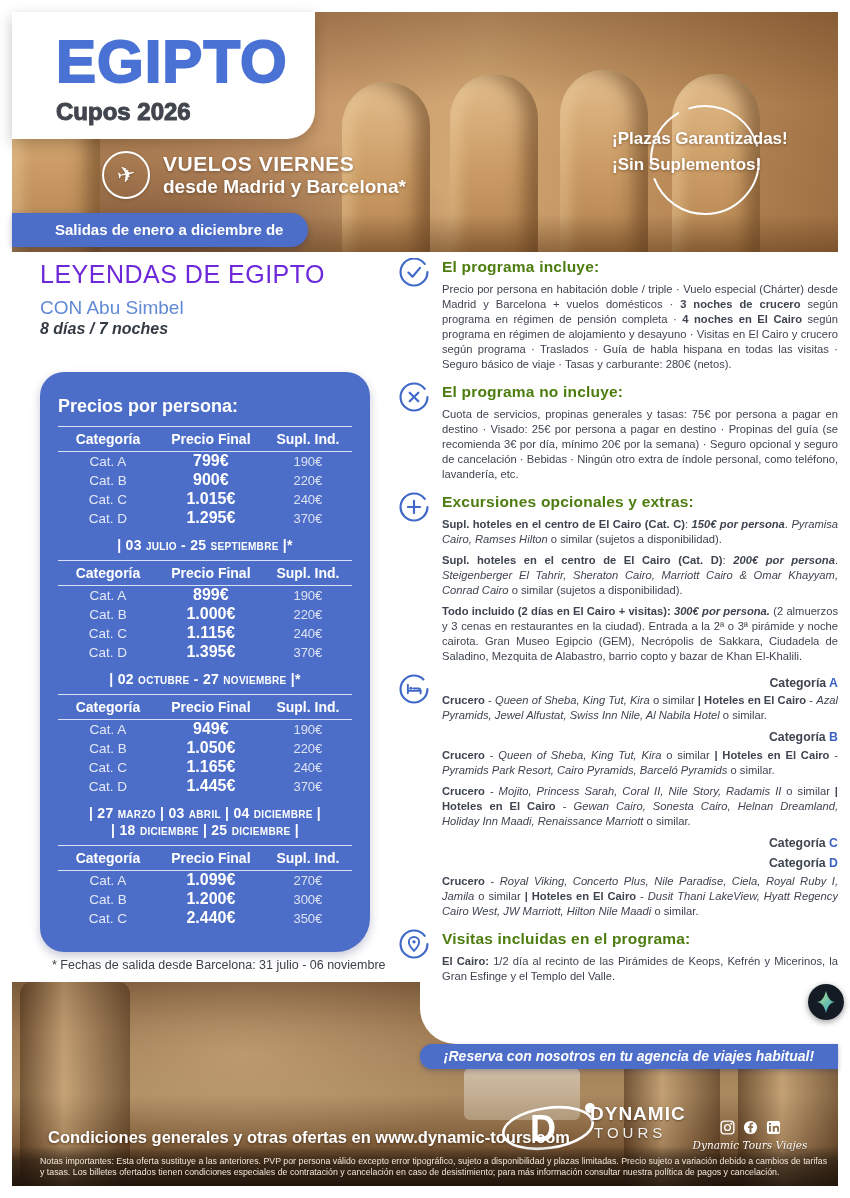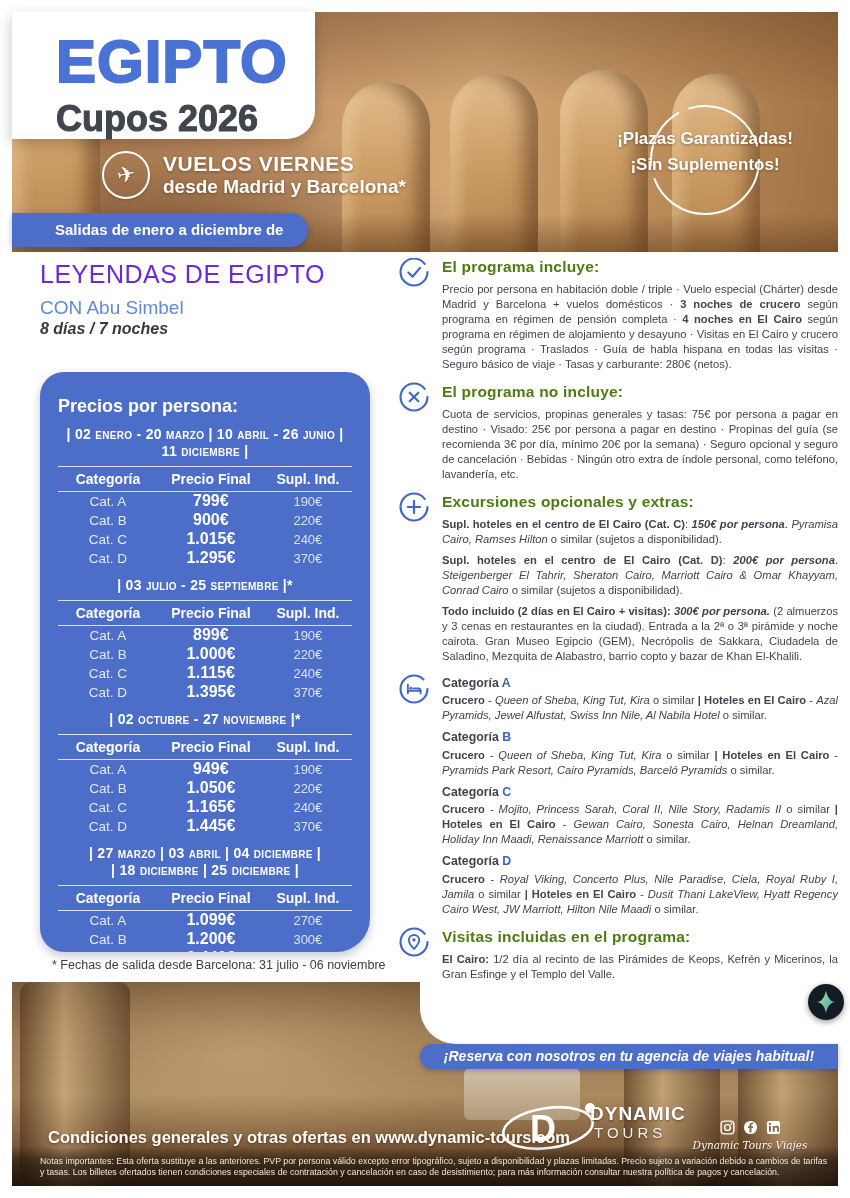--- a/index.html
+++ b/index.html
@@ -24,25 +24,25 @@
   .statue:nth-child(4){left:548px;top:58px;}
   .statue:nth-child(5){left:660px;top:62px;}
   .statue:nth-child(6){left:768px;top:70px;}
   .hero-ground{position:absolute;left:0;bottom:0;width:100%;height:38px;
     background:linear-gradient(180deg, rgba(120,80,40,0) 0%, rgba(96,60,28,.55) 100%);}
 
   .title-card{position:absolute;left:12px;top:12px;width:303px;height:127px;background:#ffffff;
     border-radius:0 0 28px 0;box-shadow:0 5px 14px rgba(40,20,5,.25);padding:20px 0 0 44px;box-sizing:border-box;}
   .big-title{font-size:60px;line-height:1;font-weight:bold;color:#4a71d4;letter-spacing:1px;
     -webkit-text-stroke:2px #4a71d4;}
-  .big-sub{font-size:36px;font-weight:bold;color:#41464e;-webkit-text-stroke:1px #41464e;margin-top:6px;}
+  .big-sub{font-size:24px;font-weight:bold;color:#41464e;-webkit-text-stroke:1px #41464e;margin-top:6px;}
 
   .badge{position:absolute;left:612px;top:102px;width:186px;height:118px;color:#fff;}
   .badge svg{position:absolute;left:0;top:0;}
-  .badge-text{position:absolute;left:0;top:24px;width:100%;text-align:center;
+  .badge-text{position:absolute;left:0;top:24px;width:100%;
     font-size:17px;font-weight:bold;line-height:1.55;text-shadow:0 1px 3px rgba(60,30,10,.45);}
 
   .flights{position:absolute;left:102px;top:151px;display:flex;align-items:center;gap:13px;color:#fff;}
   .plane-circle{width:44px;height:44px;border:2.5px solid #fff;border-radius:50%;flex:0 0 auto;
     display:flex;align-items:center;justify-content:center;font-size:22px;
     text-shadow:0 1px 2px rgba(60,30,10,.4);box-shadow:0 1px 3px rgba(60,30,10,.25);}
   .plane-circle span{display:inline-block;transform:rotate(-12deg);}
   .fl1{font-size:21px;font-weight:bold;letter-spacing:.5px;text-shadow:0 1px 3px rgba(60,30,10,.45);}
   .fl2{font-size:19px;font-weight:bold;text-shadow:0 1px 3px rgba(60,30,10,.45);}
 
@@ -76,21 +76,21 @@
   .trow .c2{font-size:13px;color:rgba(255,255,255,.8);}
   .footnote{position:absolute;left:52px;top:958px;font-size:12.5px;color:#3a404a;}
 
   
   .right-col{position:absolute;left:398px;top:258px;width:440px;height:780px;overflow:hidden;}
   .section{position:relative;padding-left:44px;margin-bottom:11px;}
   .sec-icon{position:absolute;left:0;top:-2px;width:32px;height:32px;}
   .sec-icon svg{width:32px;height:32px;}
   .sec-title{font-size:15.5px;font-weight:bold;color:#4d7c0f;letter-spacing:.2px;margin-bottom:6px;}
   .rp{font-size:11.2px;line-height:1.34;text-align:justify;margin:0 0 6px 0;color:#3e4450;}
-  .rp.cat{font-size:12.3px;text-align:left;margin:4px 0 2px 0;}
+  .rp.cat{font-size:12.3px;text-align:right;margin:4px 0 2px 0;}
 
   
   .strip{position:absolute;left:12px;top:982px;width:826px;height:204px;overflow:hidden;
     background:
       radial-gradient(42% 70% at 28% 35%, rgba(220,185,140,.45) 0%, rgba(220,185,140,0) 70%),
       linear-gradient(180deg,#7a5a3a 0%,#9c7851 25%,#ab8a60 55%,#7c5a38 80%,#4a3016 100%);}
   .column{position:absolute;top:0;height:100%;width:110px;border-radius:12px;
     background:linear-gradient(90deg, rgba(60,35,15,.5) 0%, rgba(235,200,150,.38) 40%, rgba(60,35,15,.5) 100%);}
   .column.k1{left:8px;}
   .column.k2{left:612px;width:96px;}
@@ -168,21 +168,20 @@
   <div class="main-bg"></div>
 
   <div class="program-title">LEYENDAS DE EGIPTO</div>
   <div class="program-sub">CON Abu Simbel</div>
   <div class="program-days">8 días / 7 noches</div>
 
   <div class="price-panel">
     <div class="pp-title">Precios por persona:</div>
     <div id="price-tables">
         <div class="ptable">
-          <div class="period">| 02 enero - 20 marzo | 10 abril - 26 junio | 11 diciembre |</div>
           <div class="thead">
             <div class="c0">Categoría</div>
             <div class="c1">Precio Final</div>
             <div class="c2">Supl. Ind.</div>
           </div>
           <div class="trow">
             <div class="c0">Cat. A</div>
             <div class="c1">799€</div>
             <div class="c2">190€</div>
           </div>
@@ -318,22 +317,22 @@
             <circle cx="17" cy="17" r="14.3" fill="none" stroke="#3f68c8" stroke-width="2.3" stroke-dasharray="78 12" stroke-linecap="round"></circle>
             <path d="M10.5 21.5 V12.5" stroke="#3f68c8" stroke-width="2" fill="none" stroke-linecap="round"></path>
             <path d="M10.5 19 H24 V21.8" stroke="#3f68c8" stroke-width="2" fill="none" stroke-linecap="round" stroke-linejoin="round"></path>
             <circle cx="13.7" cy="16.2" r="1.7" fill="#3f68c8"></circle>
             <path d="M16.4 16.4 H21.6 A2.5 2.5 0 0 1 24 18.9" stroke="#3f68c8" stroke-width="2" fill="none" stroke-linecap="round"></path>
           </svg></span>
         <p class="rp cat"><span class="b">Categoría </span><span class="b c">A</span></p>
         <p class="rp"><span class="b">Crucero</span><span> - </span><span class="i">Queen of Sheba, King Tut, Kira</span><span> o similar </span><span class="b">| Hoteles en El Cairo</span><span> - </span><span class="i">Azal Pyramids, Jewel Alfustat, Swiss Inn Nile, Al Nabila Hotel</span><span> o similar.</span></p>
         <p class="rp cat"><span class="b">Categoría </span><span class="b c">B</span></p>
         <p class="rp"><span class="b">Crucero</span><span> - </span><span class="i">Queen of Sheba, King Tut, Kira</span><span> o similar </span><span class="b">| Hoteles en El Cairo</span><span> - </span><span class="i">Pyramids Park Resort, Cairo Pyramids, Barceló Pyramids</span><span> o similar.</span></p>
+        <p class="rp"><span class="b">Crucero</span><span> - </span><span class="i">Mojito, Princess Sarah, Coral II, Nile Story, Radamis II</span><span> o similar </span><span class="b">| Hoteles en El Cairo</span><span> - </span><span class="i">Gewan Cairo, Sonesta Cairo, Helnan Dreamland, Holiday Inn Maadi, Renaissance Marriott</span><span> o similar.</span></p>
         <p class="rp cat"><span class="b">Categoría </span><span class="b c">C</span></p>
-        <p class="rp"><span class="b">Crucero</span><span> - </span><span class="i">Mojito, Princess Sarah, Coral II, Nile Story, Radamis II</span><span> o similar </span><span class="b">| Hoteles en El Cairo</span><span> - </span><span class="i">Gewan Cairo, Sonesta Cairo, Helnan Dreamland, Holiday Inn Maadi, Renaissance Marriott</span><span> o similar.</span></p>
         <p class="rp cat"><span class="b">Categoría </span><span class="b c">D</span></p>
         <p class="rp"><span class="b">Crucero</span><span> - </span><span class="i">Royal Viking, Concerto Plus, Nile Paradise, Ciela, Royal Ruby I, Jamila</span><span> o similar </span><span class="b">| Hoteles en El Cairo</span><span> - </span><span class="i">Dusit Thani LakeView, Hyatt Regency Cairo West, JW Marriott, Hilton Nile Maadi</span><span> o similar.</span></p>
       </div>
       <div class="section">
         <span class="sec-icon"><svg viewBox="0 0 34 34">
             <circle cx="17" cy="17" r="14.3" fill="none" stroke="#3f68c8" stroke-width="2.3" stroke-dasharray="80 10" stroke-linecap="round"></circle>
             <path d="M17 9.6 c-3.1 0 -5.5 2.4 -5.5 5.3 c0 3.9 5.5 9.4 5.5 9.4 s5.5 -5.5 5.5 -9.4 c0 -2.9 -2.4 -5.3 -5.5 -5.3 z" fill="none" stroke="#3f68c8" stroke-width="2"></path>
             <circle cx="17" cy="14.7" r="1.8" fill="#3f68c8"></circle>
           </svg></span>
         <div class="sec-title">Visitas incluidas en el programa:</div>

